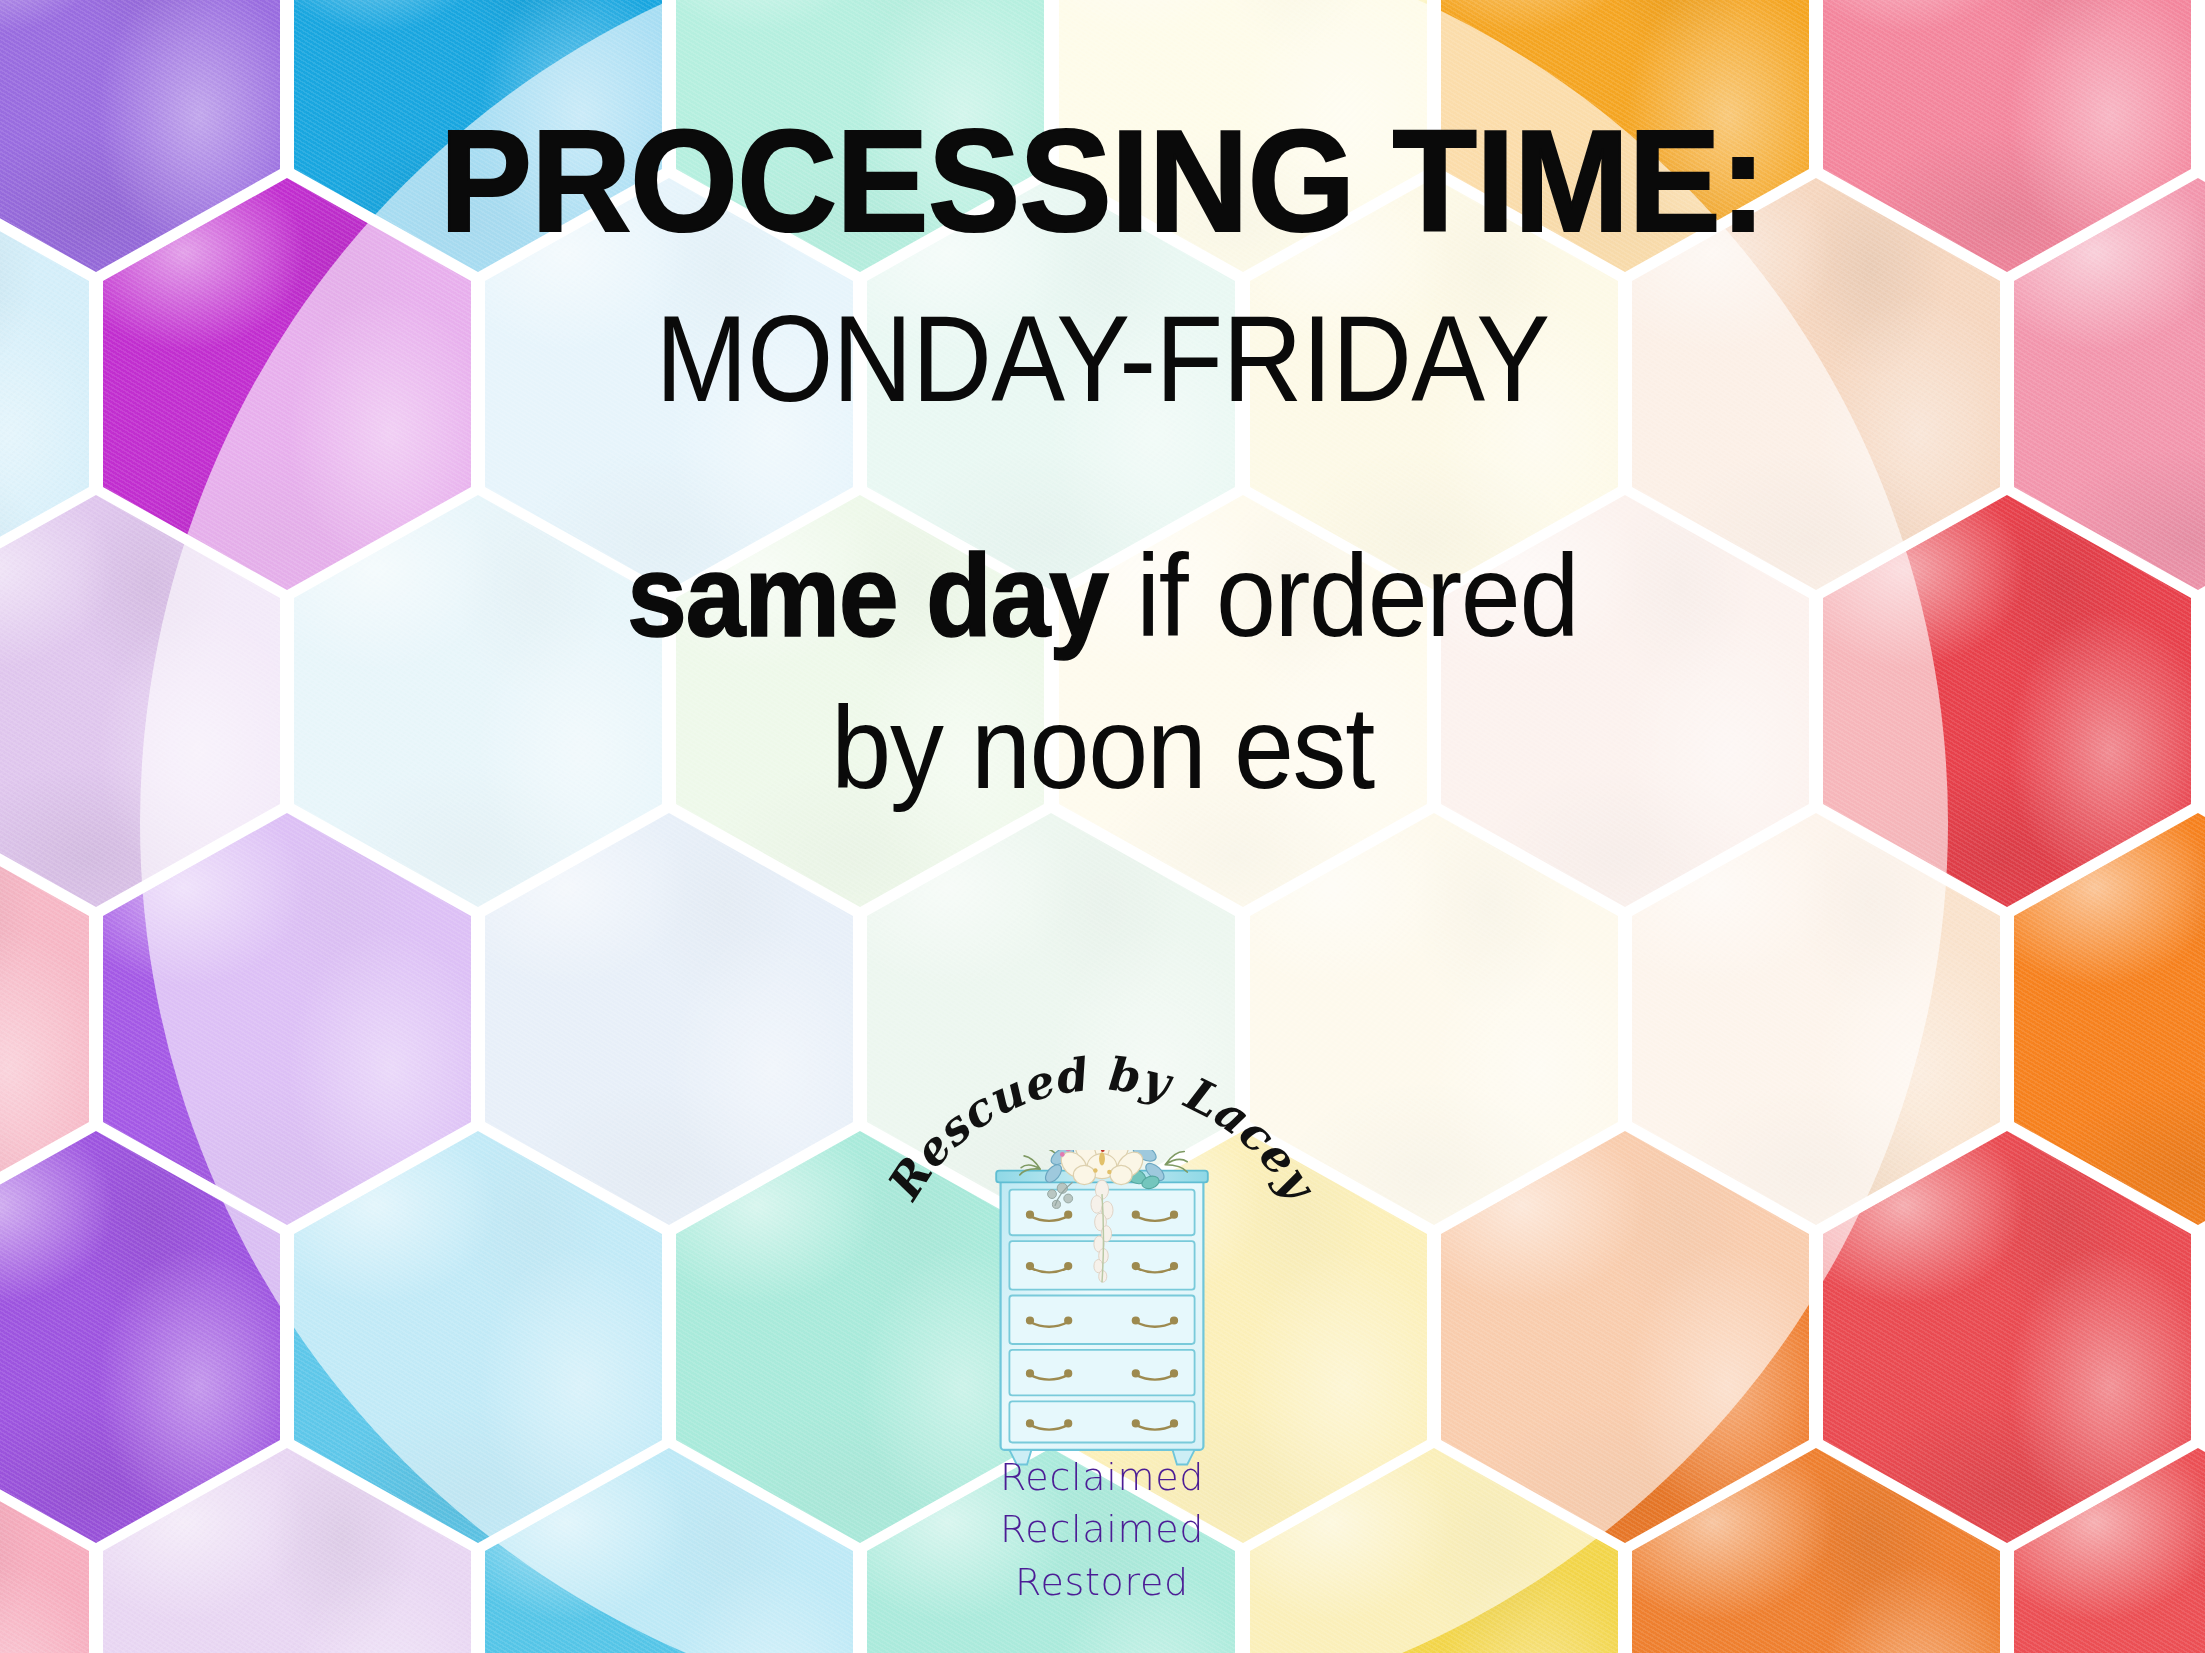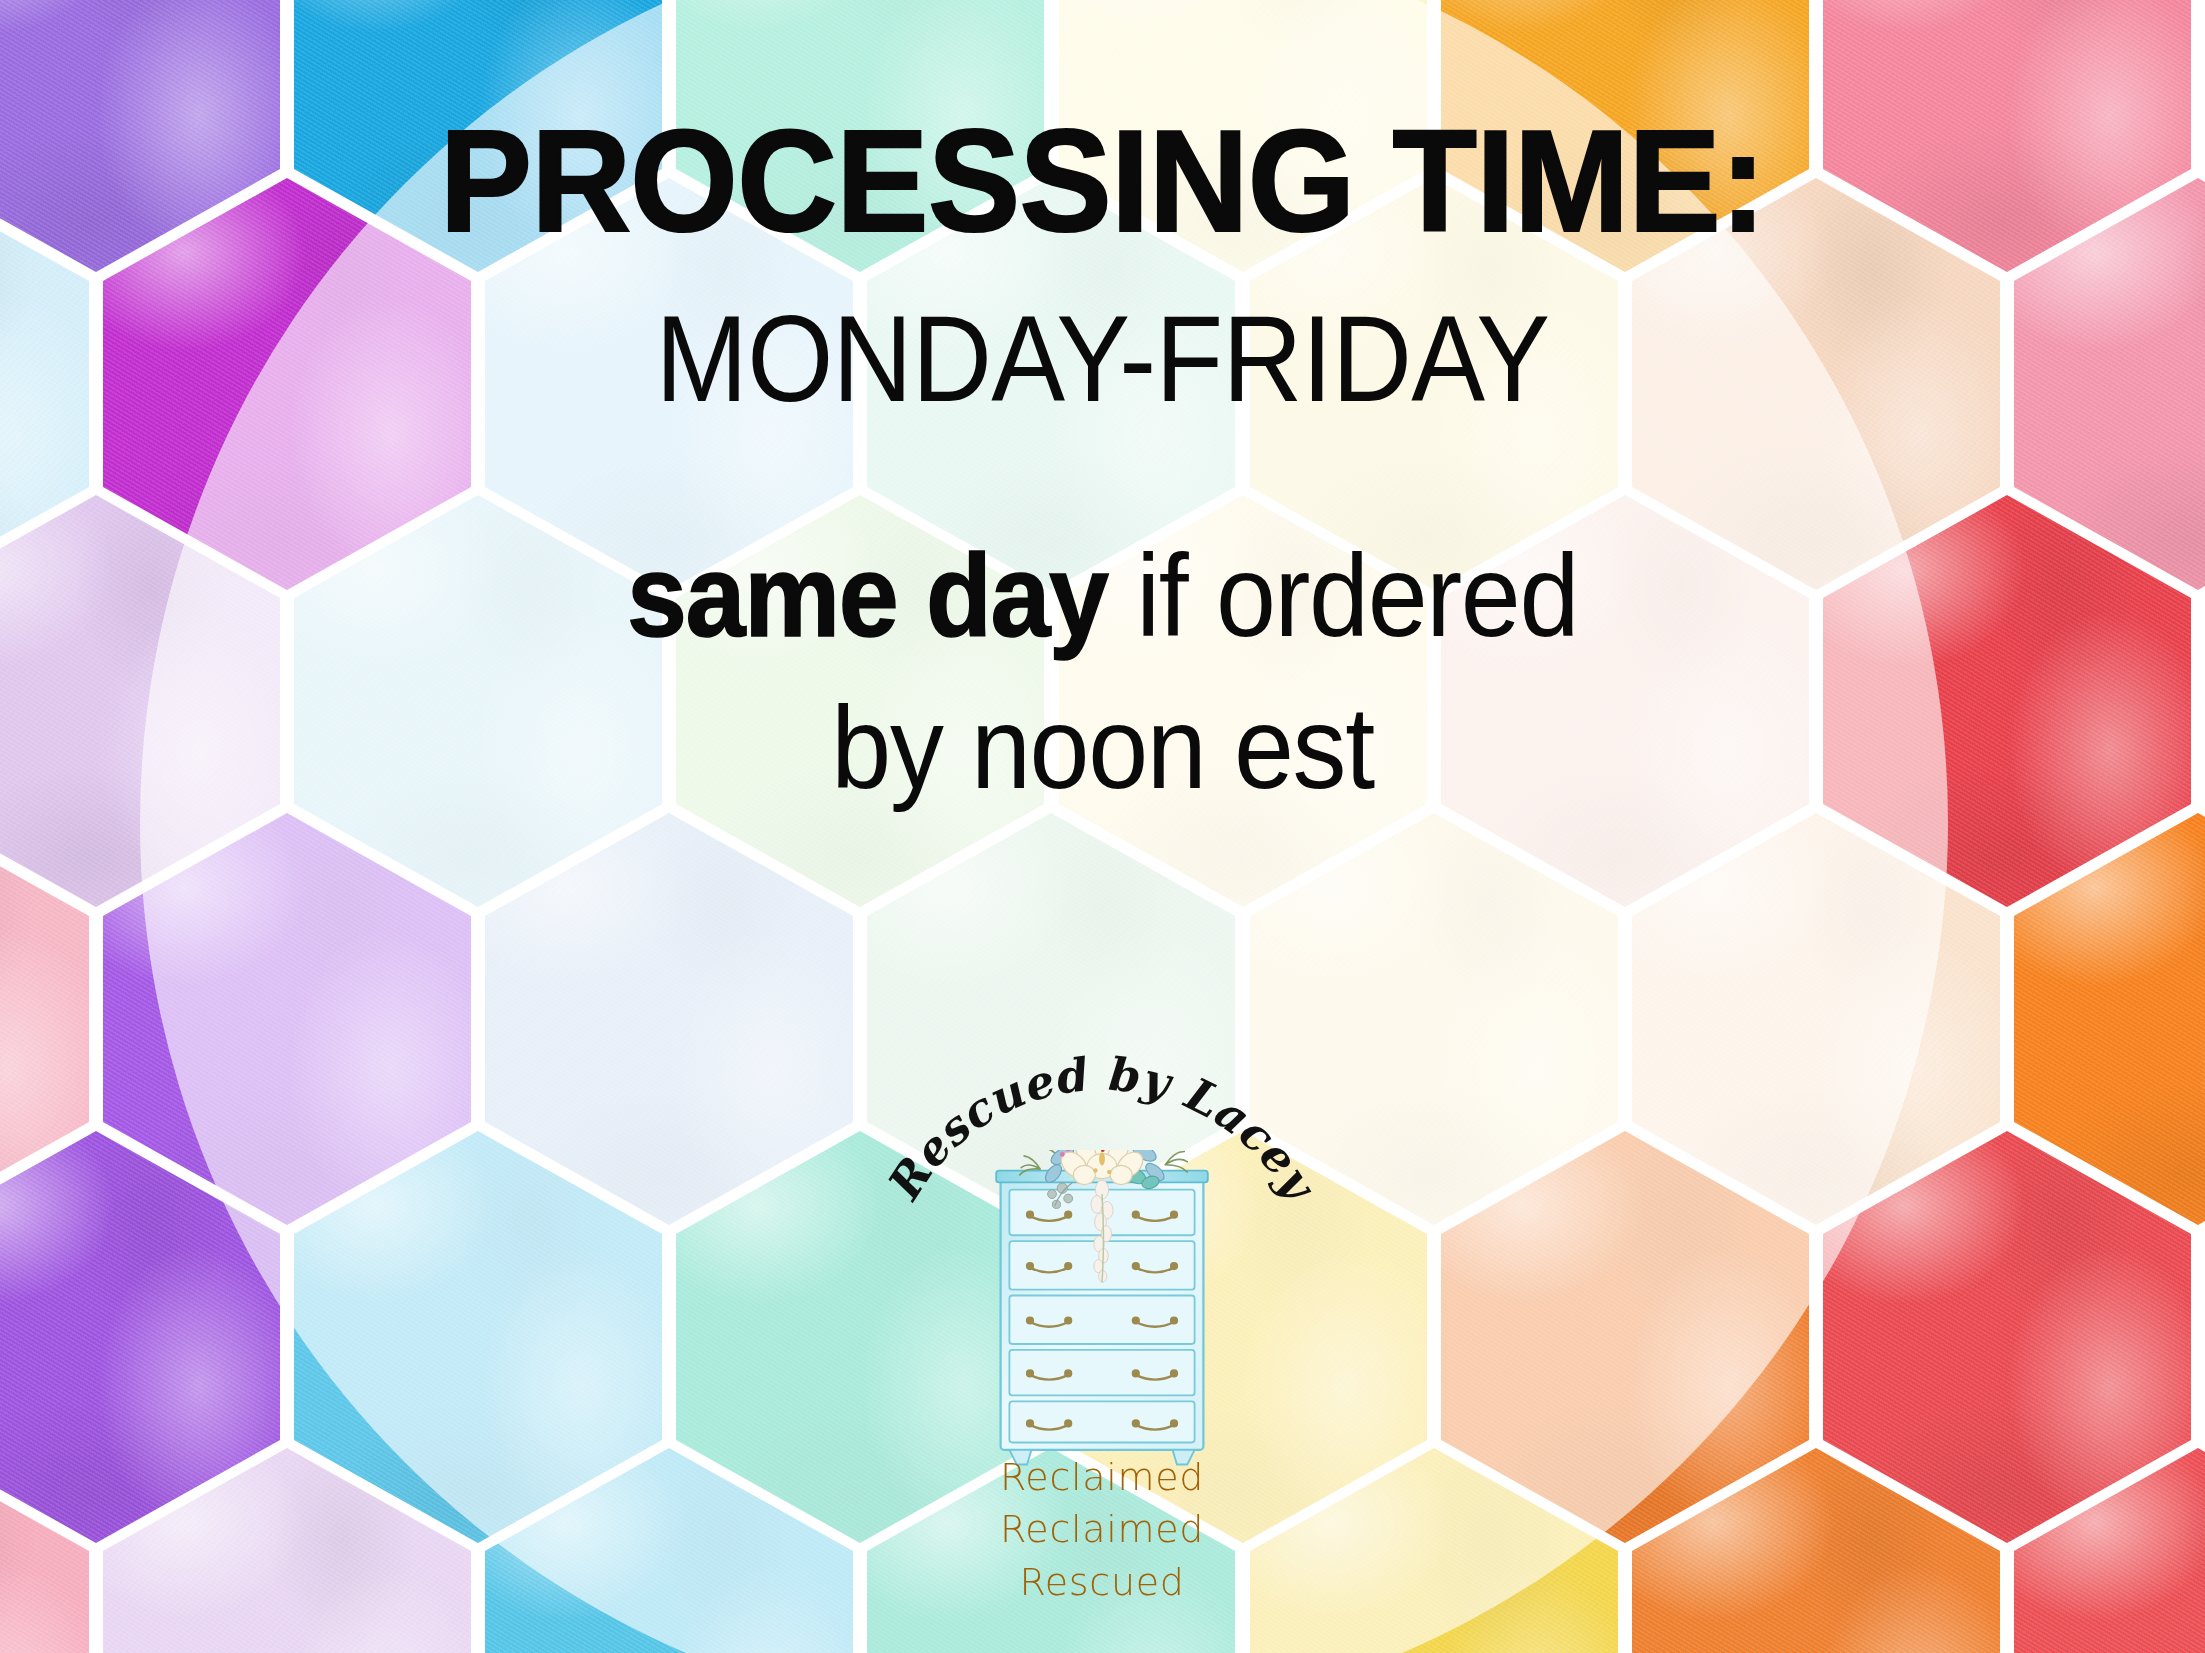--- a/index.html
+++ b/index.html
@@ -395,21 +395,21 @@
             <circle cx="96" cy="52" r="7"></circle>
               <circle cx="82" cy="60" r="6"></circle>
             <circle cx="104" cy="66" r="6"></circle>
               <circle cx="88" cy="74" r="5.5"></circle>
           </g>
           <path d="M110,44 q-18,14 -24,32" stroke="#93a5a0" stroke-width="1.8" fill="none"></path>
         </g>
       </svg>
     </div>
 
-    <div id="tagline" style="top: 426px; color: #a16207;">
+    <div id="tagline" style="top: 426px; color: #4c1d95;">
       <div>Reclaimed</div>
       <div>Reclaimed</div>
-      <div>Rescued</div>
+      <div>Restored</div>
     </div>
   </div>
 
 </div>
 
 
 </body></html>

